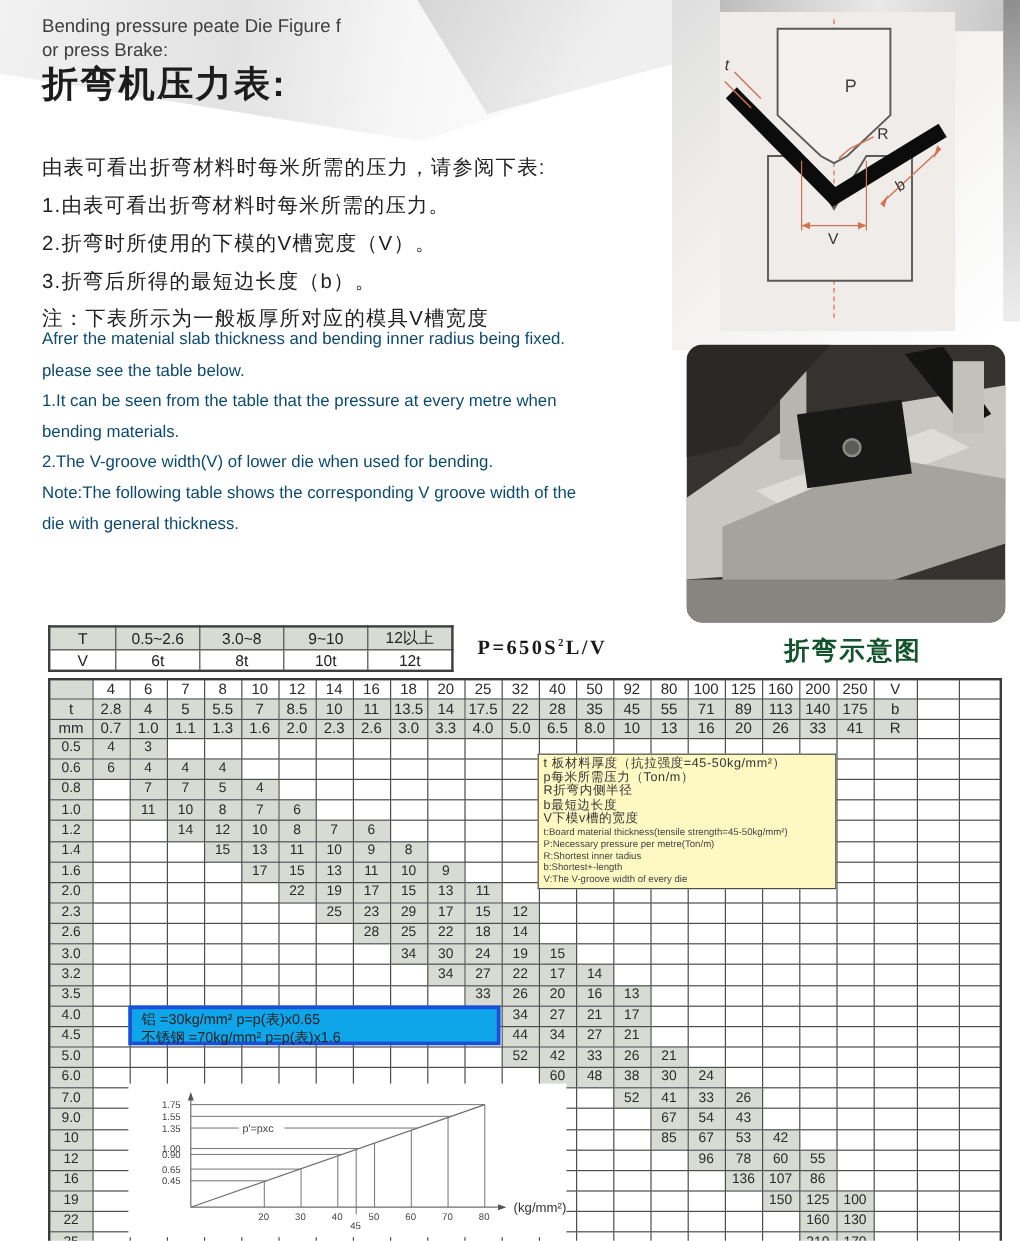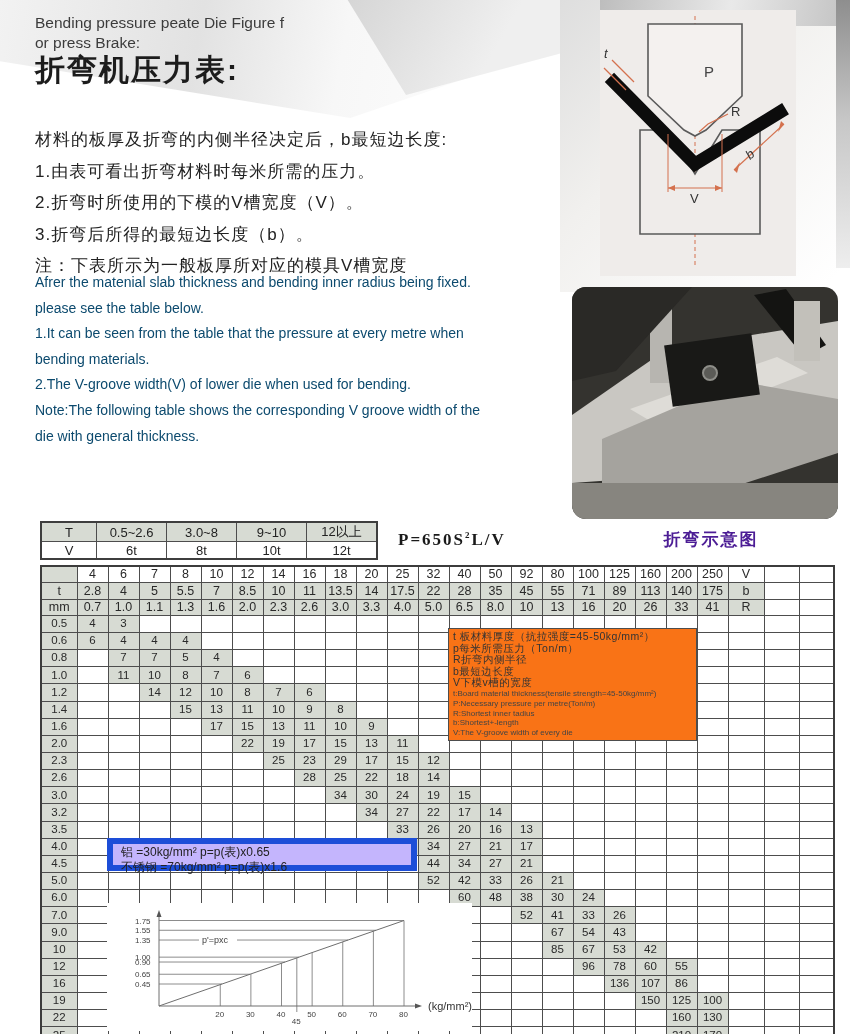--- a/index.html
+++ b/index.html
@@ -22,21 +22,21 @@
   
   .title-en{left:35px;top:13px;font-size:15.5px;line-height:20px;color:#3c3c3c}
   .title-zh{left:35px;top:50px;font-size:30px;font-weight:bold;color:#1c1c1c;letter-spacing:2px}
   .zh-block{left:35px;top:128px;font-size:17px;color:#222}
   .zh-block div{height:31.5px;letter-spacing:1px}
   .en-block{left:35px;top:274px;font-size:14px;color:#0c4a6e}
   .en-block div{height:25.6px}
   
   .diagram{left:582px;top:2px;width:232px;height:282px}
   .photo{left:572px;top:287px;width:266px;height:232px;border-radius:14px;overflow:hidden}
-  .photo-cap{left:636px;top:528px;width:150px;text-align:center;font-size:17px;font-weight:bold;color:#4c1d95;letter-spacing:2px}
+  .photo-cap{left:636px;top:528px;width:150px;text-align:center;font-size:21px;font-weight:bold;color:#14532d;letter-spacing:2px}
   
   .tv{left:40px;top:521px}
   .tv table{border-collapse:collapse;table-layout:fixed;border:2px solid #3e3e3e}
   .tv td{border:1px solid #4d4d4d;width:69px;height:16px;text-align:center;font-size:13px;color:#222;padding:0}
   .tv td.lab{width:54px}
   .tv tr.shade td{background:#d7dbd3}
   .formula{left:398px;top:530px;font-family:"Liberation Serif",serif;font-weight:bold;
            font-size:17px;letter-spacing:2px;color:#1a1a1a}
   .formula sup{font-size:9px}
   
@@ -44,46 +44,46 @@
   .mt table{border-collapse:collapse;table-layout:fixed;border:2px solid #3c3c3c;border-bottom:3px solid #2c2c2c}
   .mt td{border:1px solid #4d4d4d;padding:0;text-align:center;font-size:11.5px;line-height:1;
          height:16.15px;color:#2a2a2a;overflow:hidden}
   .mt tr.hdr td{height:15.3px;font-size:12.5px}
   .mt td.lab{background:#d7dbd3}
   .mt td.val{background:#d7dbd3}
   .mt td.emp{background:#fff}
   .mt td.hv{background:#fff;font-size:13px}
   .mt td.hs{background:#d7dbd3}
   
-  .annbox{left:448px;top:628px;width:249px;height:113px;background:#f97316;border:1px solid #4d4d4d;
+  .annbox{left:448px;top:628px;width:249px;height:113px;background:#fef9c3;border:1px solid #4d4d4d;
           padding:2px 0 0 4px;box-sizing:border-box}
   .annbox .zh{font-size:10.5px;line-height:11.6px;color:#333;letter-spacing:.5px;white-space:nowrap}
   .annbox .en{font-size:8px;line-height:9.8px;color:#444;white-space:nowrap}
-  .matbox{left:107px;top:838.4px;width:310px;height:32.3px;background:#c4b5fd;border:6px solid #1d4ed8;
+  .matbox{left:107px;top:838.4px;width:310px;height:32.3px;background:#0ea5e9;border:3px solid #1d4ed8;
           box-sizing:border-box;padding-left:8px}
   .matbox div{font-size:12px;height:15px;line-height:16px;color:#222;white-space:nowrap}
   .graphbox{left:107px;top:903px;width:365px;height:128px;background:#fff}
 </style>
 </head>
 <body>
 
 <div class="abs swoosh"></div>
 <div class="abs swoosh2"></div>
 <div class="abs rt-wash"></div>
 <div class="abs rt-corner"></div>
 <div class="abs rt-bar"></div>
 
 <div class="abs title-en">
   <div>Bending pressure peate Die Figure f</div>
   <div>or press Brake:</div>
 </div>
 <div class="abs title-zh">折弯机压力表:</div>
 
 <div class="abs zh-block">
-  <div>材料的板厚及折弯的内侧半径决定后，b最短边长度:</div>
+  <div>由表可看出折弯材料时每米所需的压力，请参阅下表:</div>
   <div>
       <div>1.由表可看出折弯材料时每米所需的压力。</div>
       <div>2.折弯时所使用的下模的V槽宽度（V）。</div>
       <div>3.折弯后所得的最短边长度（b）。</div>
       <div>注：下表所示为一般板厚所对应的模具V槽宽度</div>
     </div>
 </div>
 
 <div class="abs en-block">
     <div>Afrer the matenial slab thickness and bending inner radius being fixed.</div>

